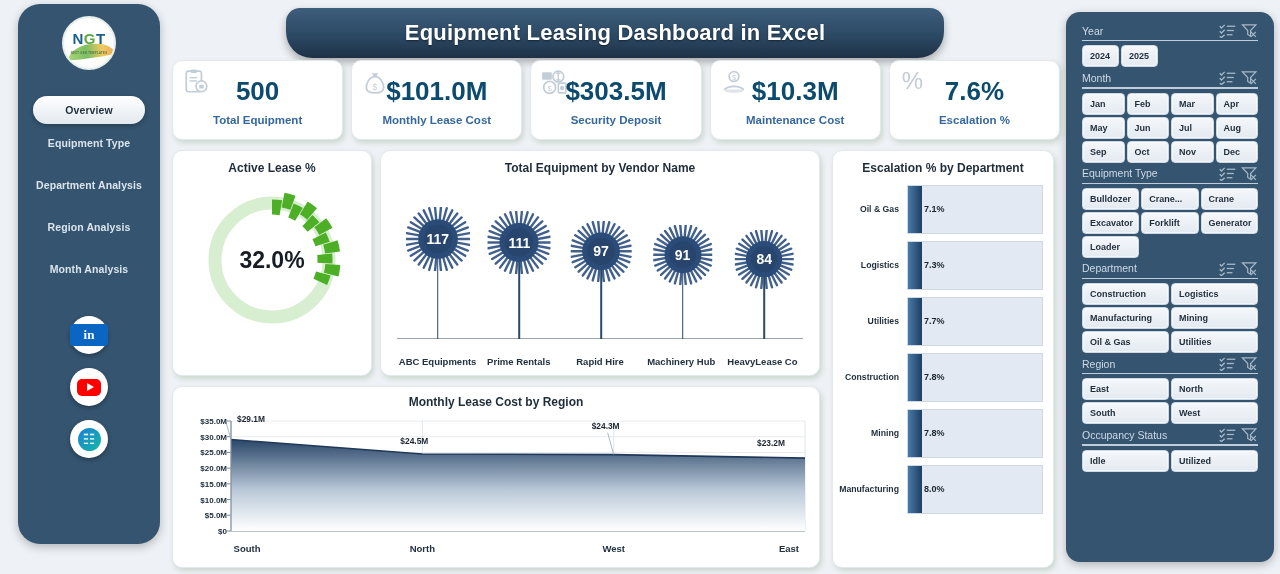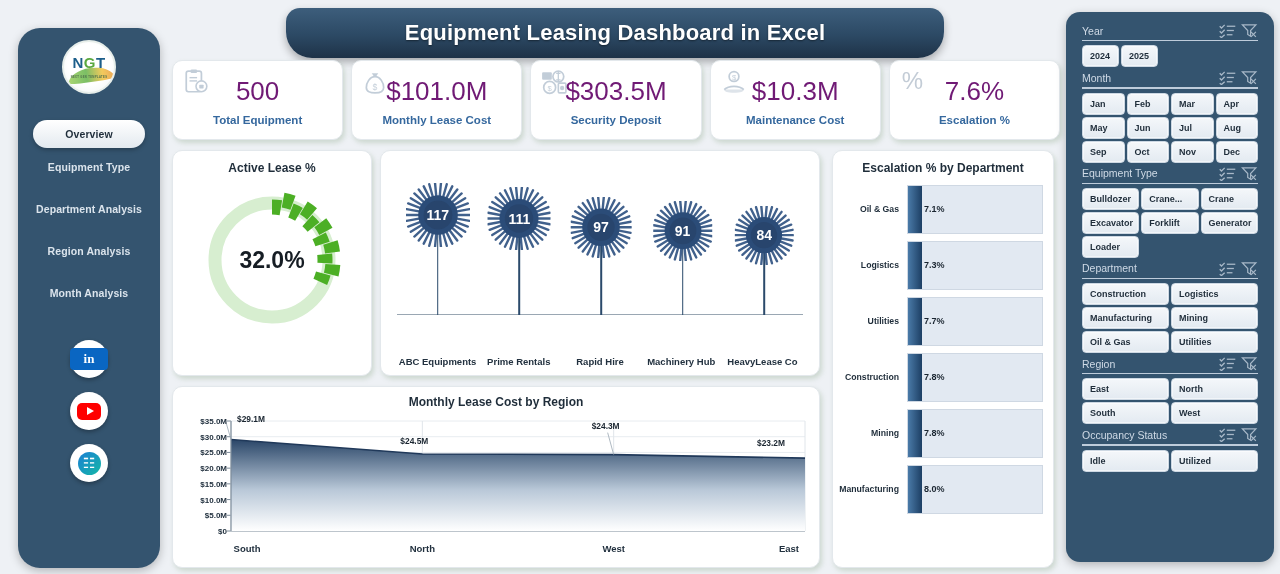--- a/index.html
+++ b/index.html
@@ -6,21 +6,21 @@
   html,body { width:1280px; height:574px; overflow:hidden; }
   body {
     font-family: "Liberation Sans", sans-serif;
     background:#eef1f5;
     position:relative;
   }
   .app { position:absolute; inset:0; background:#eef1f5; }
 
   
   .sidebar{
-    position:absolute; left:18px; top:28px; width:142px; height:540px;
+    position:absolute; left:18px; top:4px; width:142px; height:540px;
     background:#34546f; border-radius:22px;
     box-shadow:0 3px 10px rgba(0,0,0,.25);
     display:flex; flex-direction:column; align-items:center;
   }
   .logo{
     width:54px;height:54px;border-radius:50%;margin-top:12px;
     background:radial-gradient(circle at 50% 45%, #ffffff 55%, #eef3f1 100%);
     border:2px solid #e7eeea;
     display:flex;flex-direction:column;align-items:center;justify-content:center;
     position:relative;overflow:hidden;
@@ -93,21 +93,21 @@
     box-shadow:2px 3px 5px rgba(120,150,110,.28);
   }
 
   
   .kpis{ position:absolute; left:172px; top:60px; width:888px; height:80px;
          display:flex; gap:8px; }
   .kpi{ flex:1; position:relative; display:flex; flex-direction:column;
         align-items:center; justify-content:center; }
   .kpi .ic{ position:absolute; left:10px; top:8px; width:26px; height:26px;
             opacity:.30; }
-  .kpi .val{ font-size:26px;font-weight:normal;color:#701a75;line-height:1;margin-top:4px; }
+  .kpi .val{ font-size:26px;font-weight:bold;color:#0c4a6e;line-height:1;margin-top:4px; }
   .kpi .lbl{ font-size:11.5px;font-weight:bold;color:#35689e;margin-top:10px; }
   .kpi .pct-ic{ position:absolute;left:12px;top:6px;font-size:24px;color:#c3ccd6;font-weight:normal;}
 
   
   .donut-card{ position:absolute; left:172px; top:150px; width:200px; height:226px;
                display:flex; flex-direction:column; align-items:center; }
   .chart-title{ font-size:12px;font-weight:bold;color:#1f2d3a;margin-top:10px;text-align:center; }
   .donut-wrap{ position:relative;width:150px;height:150px;margin-top:10px; }
   .donut-val{ position:absolute;inset:0;display:flex;align-items:center;justify-content:center;
               font-size:23px;font-weight:bold;color:#161d24; }
@@ -282,20 +282,21 @@
             <path d="M127.68818203670608 69.25931418148286 A53 53 0 0 1 127.90579096963589 78.15868356712008" stroke="#4caf25" stroke-width="15" fill="none" stroke-linecap="butt"></path>
             <path d="M135.8319024647893 79.5254439024656 A61 61 0 0 1 134.216401468092 89.64301188860237" stroke="#4caf25" stroke-width="15" fill="none" stroke-linecap="butt"></path>
             <path d="M126.25878329920373 88.47357171225481 A53 53 0 0 1 123.28067503451261 96.8626717994803" stroke="#4caf25" stroke-width="15" fill="none" stroke-linecap="butt"></path>
           </g>
       </svg>
       <div class="donut-val">32.0%</div>
     </div>
   </div>
 
   <div class="card vendor-card">
+    <div class="chart-title">Total Equipment by Vendor Name</div>
     <div class="vendor-plot" id="vendor-plot">
       <div class="vendor-axis"></div>
     <div class="vendor-item" style="left: 16.8px; height: 132px;">
           <div class="stem" style="height: 100px;"></div>
           <div class="burst" style="width: 64px; height: 64px; bottom: 68px;"><svg width="64" height="64" viewBox="0 0 64 64">
         <line x1="48.64" y1="32" x2="64" y2="32" stroke="#2d5080" stroke-width="2.4" stroke-linecap="round" opacity="0.9"></line>
               <line x1="48.35667237874013" y1="35.057591976467734" x2="63.45513918988486" y2="37.87998457013025" stroke="#2d5080" stroke-width="2.4" stroke-linecap="round" opacity="0.9"></line>
               <line x1="47.51633789728848" y1="38.01106132535423" x2="61.83911134093938" y2="43.55973331798889" stroke="#2d5080" stroke-width="2.4" stroke-linecap="round" opacity="0.9"></line>
               <line x1="46.14761313854078" y1="40.7598311902792" x2="59.206948343347655" y2="48.84582921207539" stroke="#2d5080" stroke-width="2.4" stroke-linecap="round" opacity="0.9"></line>
               <line x1="44.29710838255177" y1="43.21029551027871" x2="55.64828535106109" y2="53.558260596689834" stroke="#2d5080" stroke-width="2.4" stroke-linecap="round" opacity="0.9"></line>

